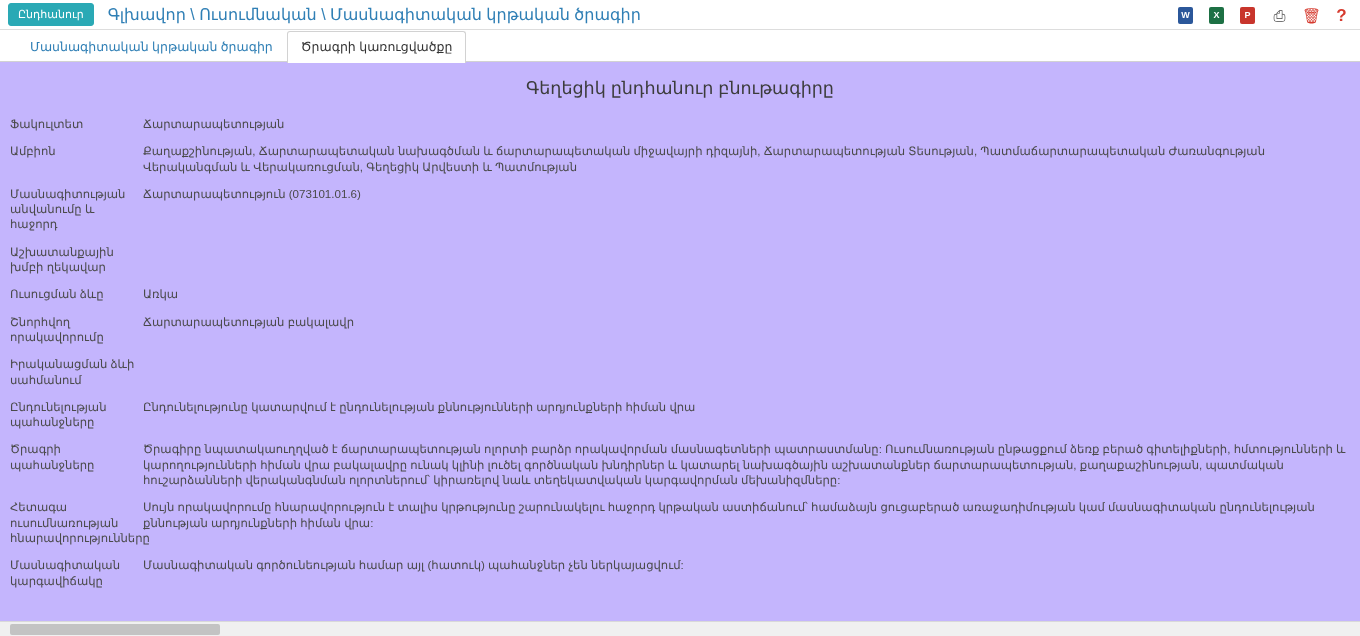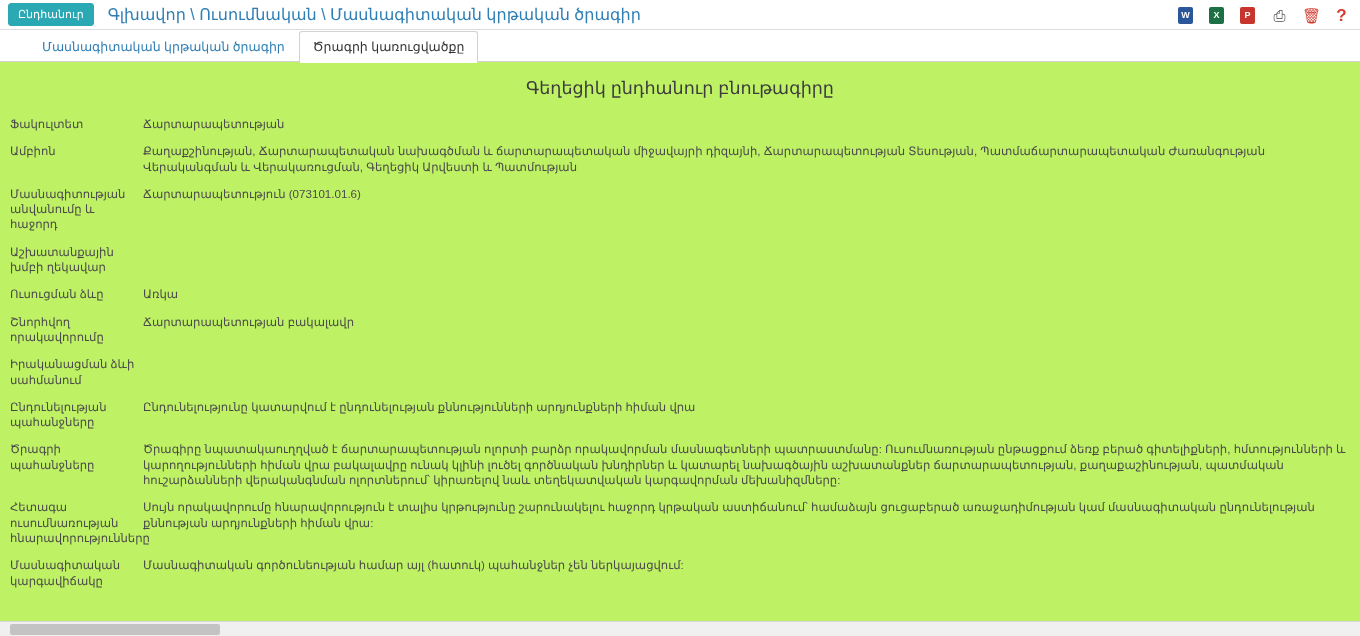--- a/index.html
+++ b/index.html
@@ -6,21 +6,21 @@
     margin: 0;
     padding: 0;
     background: #ffffff;
     font-family: "Liberation Sans", sans-serif;
   }
   #app {
     position: relative;
     width: 1360px;
     height: 636px;
     overflow: hidden;
-    background: #bef264;
+    background: #c4b5fd;
     box-sizing: border-box;
   }
   
   .topbar {
     position: relative;
     height: 30px;
     background: #ffffff;
     border-bottom: 1px solid #dddddd;
     display: flex;
     align-items: center;
@@ -93,21 +93,21 @@
     color: #d63b2f;
     font-size: 17px;
     font-weight: bold;
     line-height: 19px;
     text-align: center;
   }
   
   .tabs {
     position: relative;
     height: 32px;
-    padding-left: 28px;
+    padding-left: 16px;
     box-sizing: border-box;
     display: flex;
     align-items: flex-end;
     background: #ffffff;
   }
   .tabs::after {
     content: "";
     position: absolute;
     left: 0; right: 0; bottom: 0;
     height: 1px;

